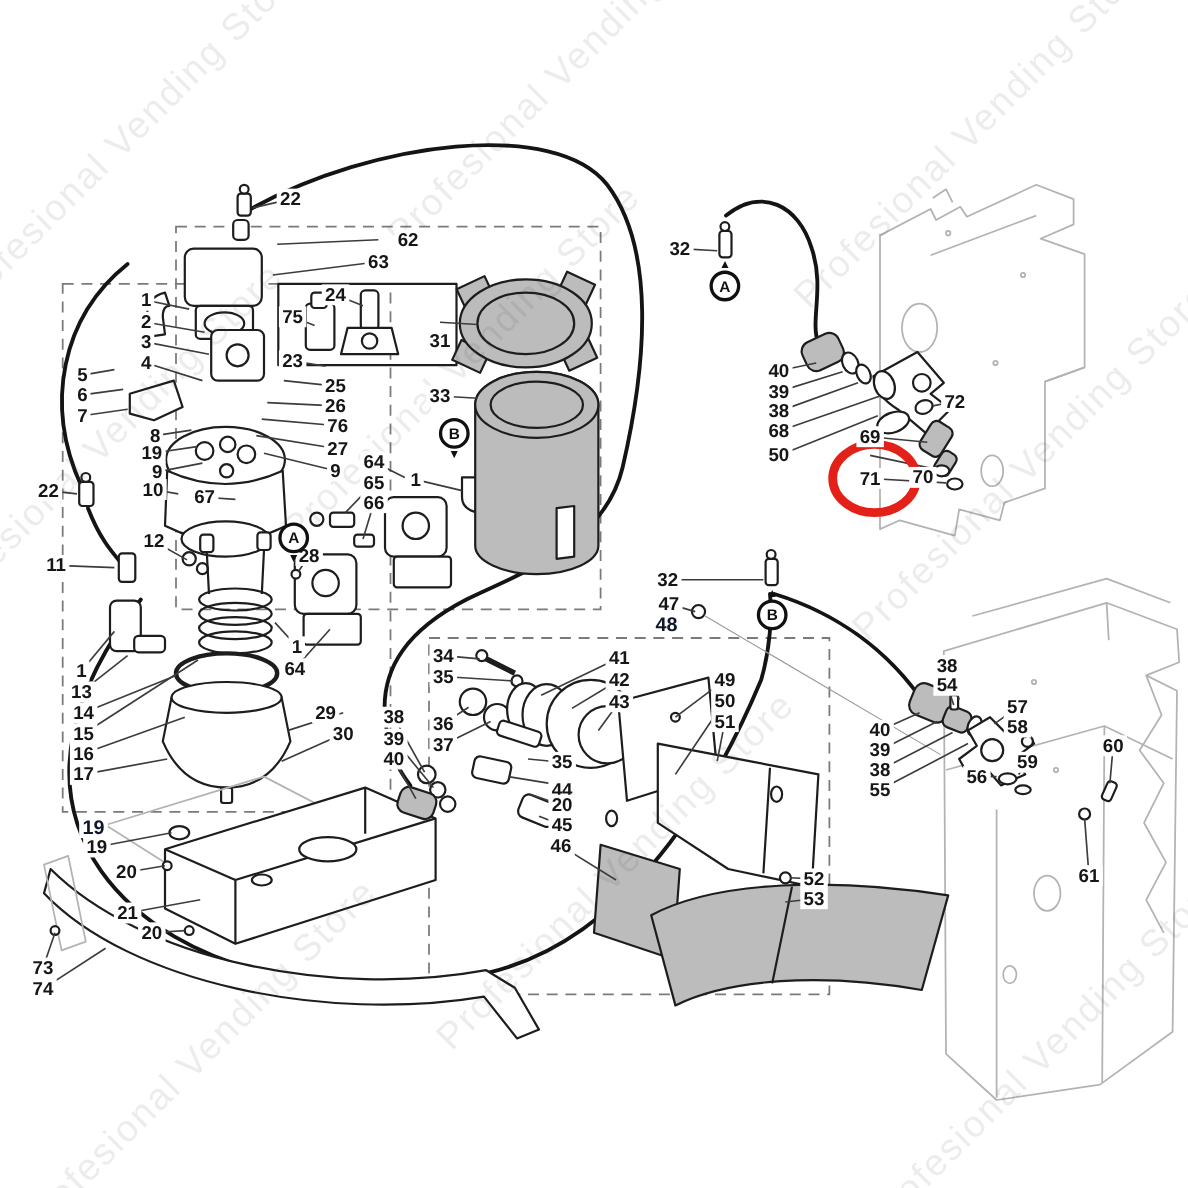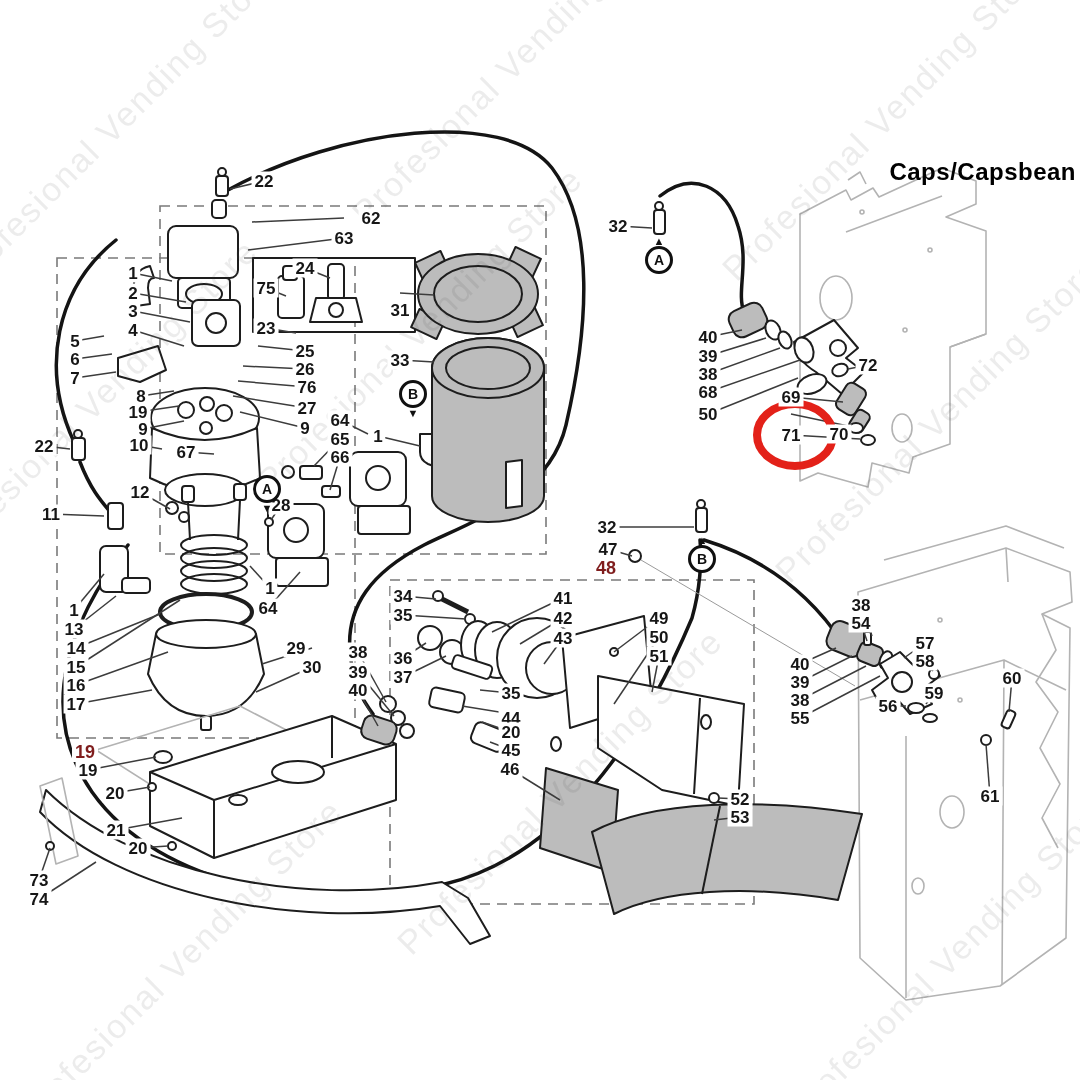--- a/index.html
+++ b/index.html
@@ -13,21 +13,21 @@
   .gry {fill:#bcbcbc;stroke:#1d1d1d;stroke-width:2;stroke-linejoin:round;}
   .hose{fill:none;stroke:#141414;stroke-width:3.5;stroke-linecap:round;}
   .dash{fill:none;stroke:#7a7a7a;stroke-width:1.6;stroke-dasharray:10 7;}
   .cab {fill:none;stroke:#b3b3b3;stroke-width:1.6;stroke-linejoin:round;}
   .leader{stroke:#3c3c3c;stroke-width:1.5;}
   .thin{stroke:#9a9a9a;stroke-width:1;fill:none;}
   
   .part-label{position:absolute;transform:translate(-50%,-50%);
       font-weight:700;font-size:17px;line-height:1;color:#161616;
       background:#fff;padding:1px 3px;z-index:4;white-space:nowrap;}
-  .part-label.bold{font-weight:900;font-size:18px;color:#7f1d1d;}
+  .part-label.bold{font-weight:900;font-size:18px;color:#0f172a;}
   
   .wm{position:absolute;transform:translate(-50%,-50%) rotate(-45deg);
       font-weight:400;font-size:34px;letter-spacing:2px;white-space:nowrap;
       color:rgba(70,70,70,0.10);z-index:3;pointer-events:none;}
   
   .marker{position:absolute;width:22px;height:22px;border:3px solid #101010;
       border-radius:50%;background:#fff;color:#101010;z-index:4;
       font-weight:900;font-size:14px;line-height:22px;text-align:center;
       transform:translate(-50%,-50%);}
   .marker.above::before{content:"\25B2";position:absolute;top:-19px;left:50%;
@@ -448,14 +448,13 @@
       <div class="part-label" style="left: 990px; top: 796px;">61</div>
     </div>
 
   <div id="marker-layer">
       <div class="marker above" style="left: 659px; top: 260px;">A</div>
       <div class="marker above" style="left: 702px; top: 559px;">B</div>
       <div class="marker below" style="left: 267px; top: 489px;">A</div>
       <div class="marker below" style="left: 413px; top: 394px;">B</div>
     </div>
 
-  <div class="title">Caps/Capsbean</div>
 </div>
 
 </body></html>

